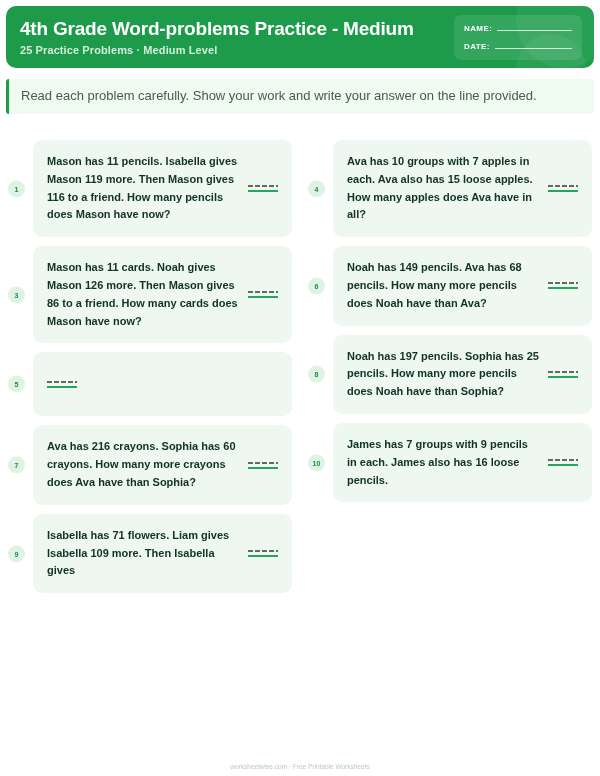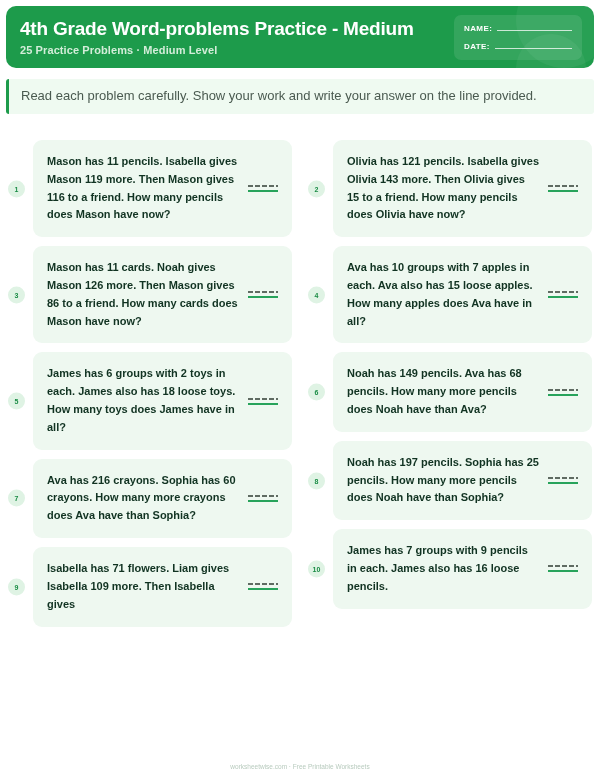--- a/index.html
+++ b/index.html
@@ -229,21 +229,20 @@
       <div class="problem-card">
         <div class="badge">3</div>
         <div class="problem-text">Mason has 11 cards. Noah gives Mason 126 more. Then Mason gives 86 to a friend. How many cards does Mason have now?</div>
         <div class="answer-area">
           <div class="answer-dashes"></div>
           <div class="answer-line"></div>
         </div>
       </div>
       <div class="problem-card">
         <div class="badge">5</div>
-        <div class="problem-text">James has 6 groups with 2 toys in each. James also has 18 loose toys. How many toys does James have in all?</div>
         <div class="answer-area">
           <div class="answer-dashes"></div>
           <div class="answer-line"></div>
         </div>
       </div>
       <div class="problem-card">
         <div class="badge">7</div>
         <div class="problem-text">Ava has 216 crayons. Sophia has 60 crayons. How many more crayons does Ava have than Sophia?</div>
         <div class="answer-area">
           <div class="answer-dashes"></div>
@@ -255,28 +254,20 @@
         <div class="problem-text">Isabella has 71 flowers. Liam gives Isabella 109 more. Then Isabella gives</div>
         <div class="answer-area">
           <div class="answer-dashes"></div>
           <div class="answer-line"></div>
         </div>
       </div>
     </div>
 
     <div class="col">
       <div class="problem-card">
-        <div class="badge">2</div>
-        <div class="problem-text">Olivia has 121 pencils. Isabella gives Olivia 143 more. Then Olivia gives 15 to a friend. How many pencils does Olivia have now?</div>
-        <div class="answer-area">
-          <div class="answer-dashes"></div>
-          <div class="answer-line"></div>
-        </div>
-      </div>
-      <div class="problem-card">
         <div class="badge">4</div>
         <div class="problem-text">Ava has 10 groups with 7 apples in each. Ava also has 15 loose apples. How many apples does Ava have in all?</div>
         <div class="answer-area">
           <div class="answer-dashes"></div>
           <div class="answer-line"></div>
         </div>
       </div>
       <div class="problem-card">
         <div class="badge">6</div>
         <div class="problem-text">Noah has 149 pencils. Ava has 68 pencils. How many more pencils does Noah have than Ava?</div>

